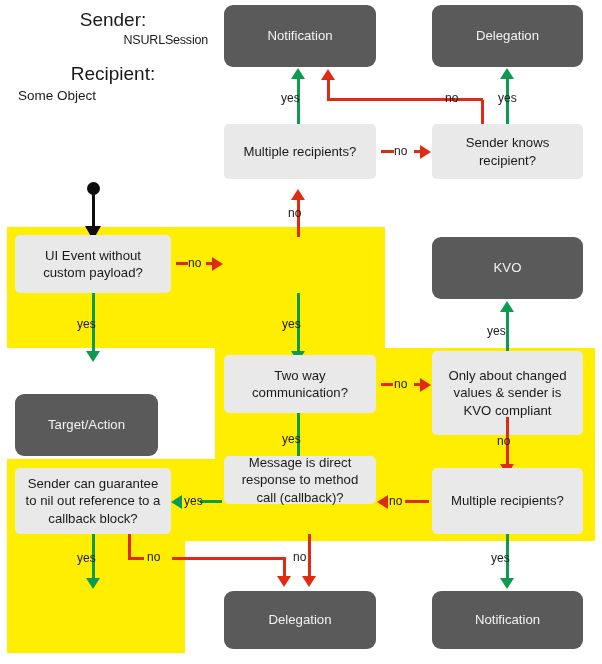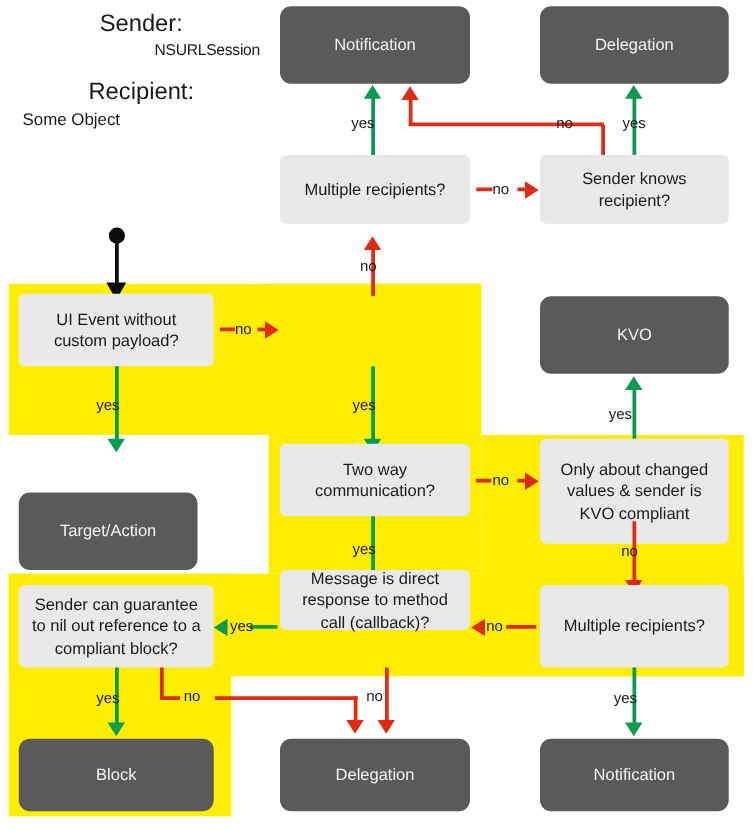--- a/index.html
+++ b/index.html
@@ -157,42 +157,39 @@
 
   <div class="ln v-green" style="left:297px;top:413px;height:55px;"></div>
   <div class="ah ah-down-green" style="left:291px;top:464px;"></div>
   <div class="elbl" style="left:282px;top:432px;">yes</div>
 
   <div class="ln v-red" style="left:506px;top:417px;height:50px;"></div>
   <div class="ah ah-down-red" style="left:500px;top:464px;"></div>
   <div class="elbl" style="left:497px;top:434px;">no</div>
 
   <div class="node decision" style="left:15px;top:468px;width:156px;height:66px;">
-    <span>Sender can guarantee to nil out reference to a compliant block?</span>
+    <span>Sender can guarantee to nil out reference to a callback block?</span>
   </div>
   <div class="node decision" style="left:224px;top:456px;width:152px;height:48px;">
     <span>Message is direct response to method call (callback)?</span>
   </div>
   <div class="node decision" style="left:432px;top:468px;width:151px;height:66px;">
     <span>Multiple recipients?</span>
   </div>
 
   <div class="ln h-red" style="left:405px;top:500px;width:24px;"></div>
   <div class="ln h-red" style="left:381px;top:500px;width:6px;"></div>
   <div class="ah ah-left-red" style="left:377px;top:495px;"></div>
   <div class="elbl" style="left:389px;top:494px;">no</div>
 
   <div class="ln h-green" style="left:200px;top:500px;width:22px;"></div>
   <div class="ln h-green" style="left:176px;top:500px;width:6px;"></div>
   <div class="ah ah-left-green" style="left:171px;top:495px;"></div>
   <div class="elbl" style="left:184px;top:494px;">yes</div>
 
-  <div class="node terminal" style="left:15px;top:591px;width:156px;height:58px;">
-    <span>Block</span>
-  </div>
   <div class="node terminal" style="left:224px;top:591px;width:152px;height:58px;">
     <span>Delegation</span>
   </div>
   <div class="node terminal" style="left:432px;top:591px;width:151px;height:58px;">
     <span>Notification</span>
   </div>
 
   <div class="ln v-green" style="left:92px;top:534px;height:48px;"></div>
   <div class="ah ah-down-green" style="left:86px;top:578px;"></div>
   <div class="elbl" style="left:77px;top:551px;">yes</div>

